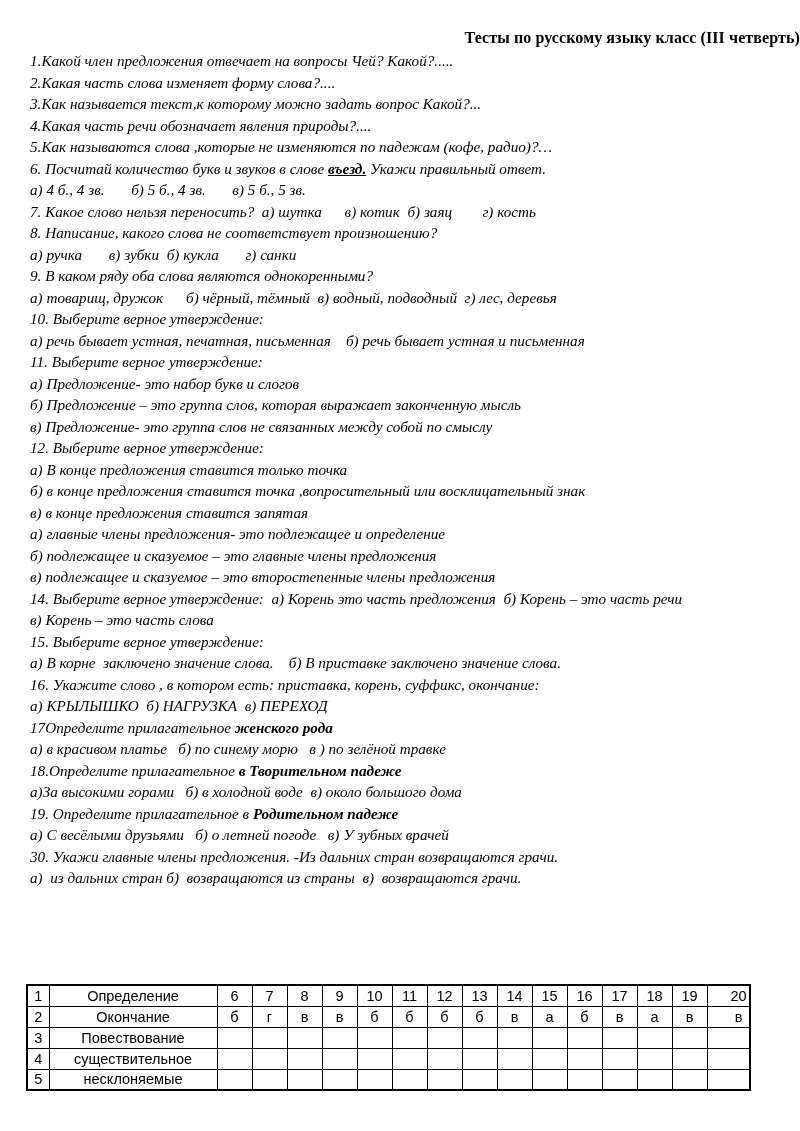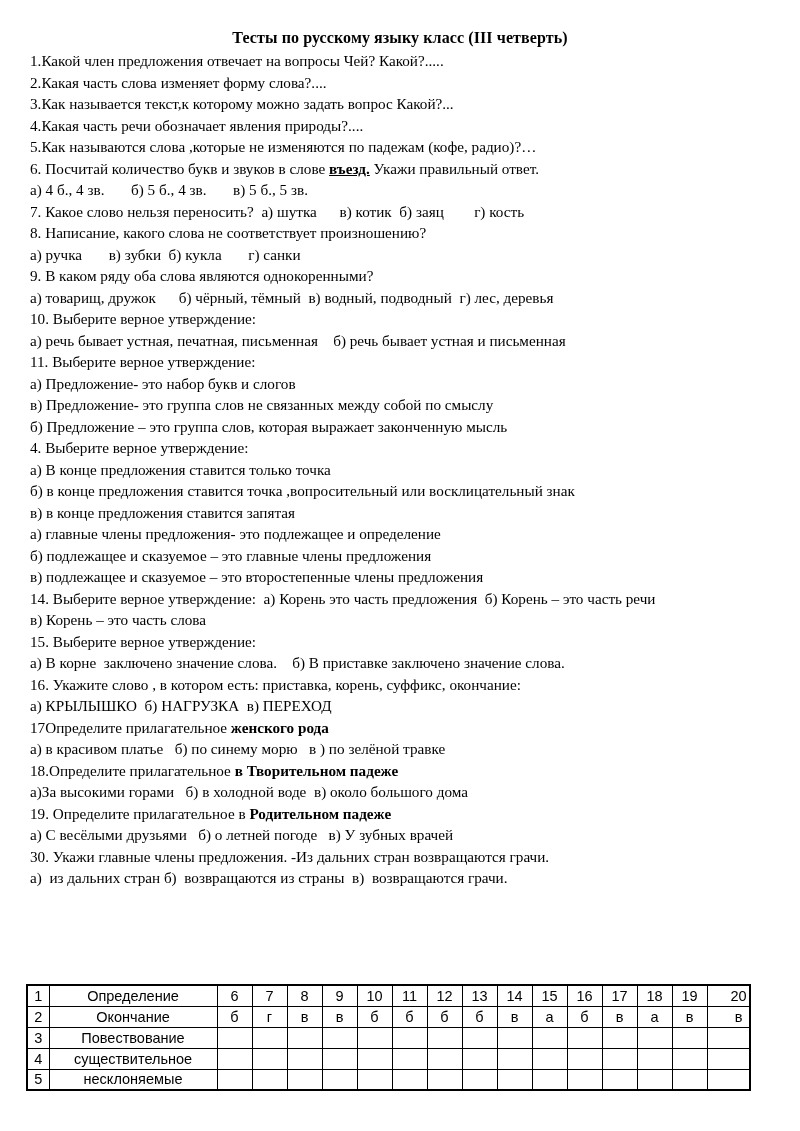--- a/index.html
+++ b/index.html
@@ -6,29 +6,29 @@
   body{
     width:800px;height:1131px;
     background:#ffffff;
     font-family:"Liberation Serif","DejaVu Serif",serif;
     color:#000000;
     overflow:hidden;
   }
   .page{position:relative;width:800px;height:1131px;padding:0;box-sizing:border-box;}
 
   .doc-title{
-    text-align:center;
+    text-align:right;
     font-weight:bold;
     font-size:16px;
     line-height:20px;
     margin:28px 0 0 0;
     letter-spacing:.1px;
   }
 
-  .body-block{margin:2px 0 12px 0;padding:0 2px 0 30px;}
+  .body-block{margin:2px 0 12px 0;padding:0 2px 0 30px;font-style:italic;}
   .line{
     font-size:15.2px;
     line-height:21.5px;
     white-space:pre-wrap;
     word-break:normal;
   }
   .bu{font-weight:bold;text-decoration:underline;}
 
   
   .table-wrap{position:absolute;left:26px;top:956px;}
@@ -76,23 +76,23 @@
       <div class="line">а) 4 б., 4 зв.       б) 5 б., 4 зв.       в) 5 б., 5 зв.</div>
       <div class="line">7. Какое слово нельзя переносить?  а) шутка      в) котик  б) заяц        г) кость</div>
       <div class="line">8. Написание, какого слова не соответствует произношению?</div>
       <div class="line">а) ручка       в) зубки  б) кукла       г) санки</div>
       <div class="line">9. В каком ряду оба слова являются однокоренными?</div>
       <div class="line">а) товарищ, дружок      б) чёрный, тёмный  в) водный, подводный  г) лес, деревья</div>
       <div class="line">10. Выберите верное утверждение:</div>
       <div class="line">а) речь бывает устная, печатная, письменная    б) речь бывает устная и письменная</div>
       <div class="line">11. Выберите верное утверждение:</div>
       <div class="line">а) Предложение- это набор букв и слогов</div>
+      <div class="line">б) Предложение – это группа слов, которая выражает законченную мысль</div>
       <div class="line">в) Предложение- это группа слов не связанных между собой по смыслу</div>
-      <div class="line">б) Предложение – это группа слов, которая выражает законченную мысль</div>
-      <div class="line">4. Выберите верное утверждение:</div>
+      <div class="line">12. Выберите верное утверждение:</div>
       <div class="line">а) В конце предложения ставится только точка</div>
       <div class="line">б) в конце предложения ставится точка ,вопросительный или восклицательный знак</div>
       <div class="line">в) в конце предложения ставится запятая</div>
       <div class="line">а) главные члены предложения- это подлежащее и определение</div>
       <div class="line">б) подлежащее и сказуемое – это главные члены предложения</div>
       <div class="line">в) подлежащее и сказуемое – это второстепенные члены предложения</div>
       <div class="line">14. Выберите верное утверждение:  а) Корень это часть предложения  б) Корень – это часть речи</div>
       <div class="line">в) Корень – это часть слова</div>
       <div class="line">15. Выберите верное утверждение:</div>
       <div class="line">а) В корне  заключено значение слова.    б) В приставке заключено значение слова.</div>

